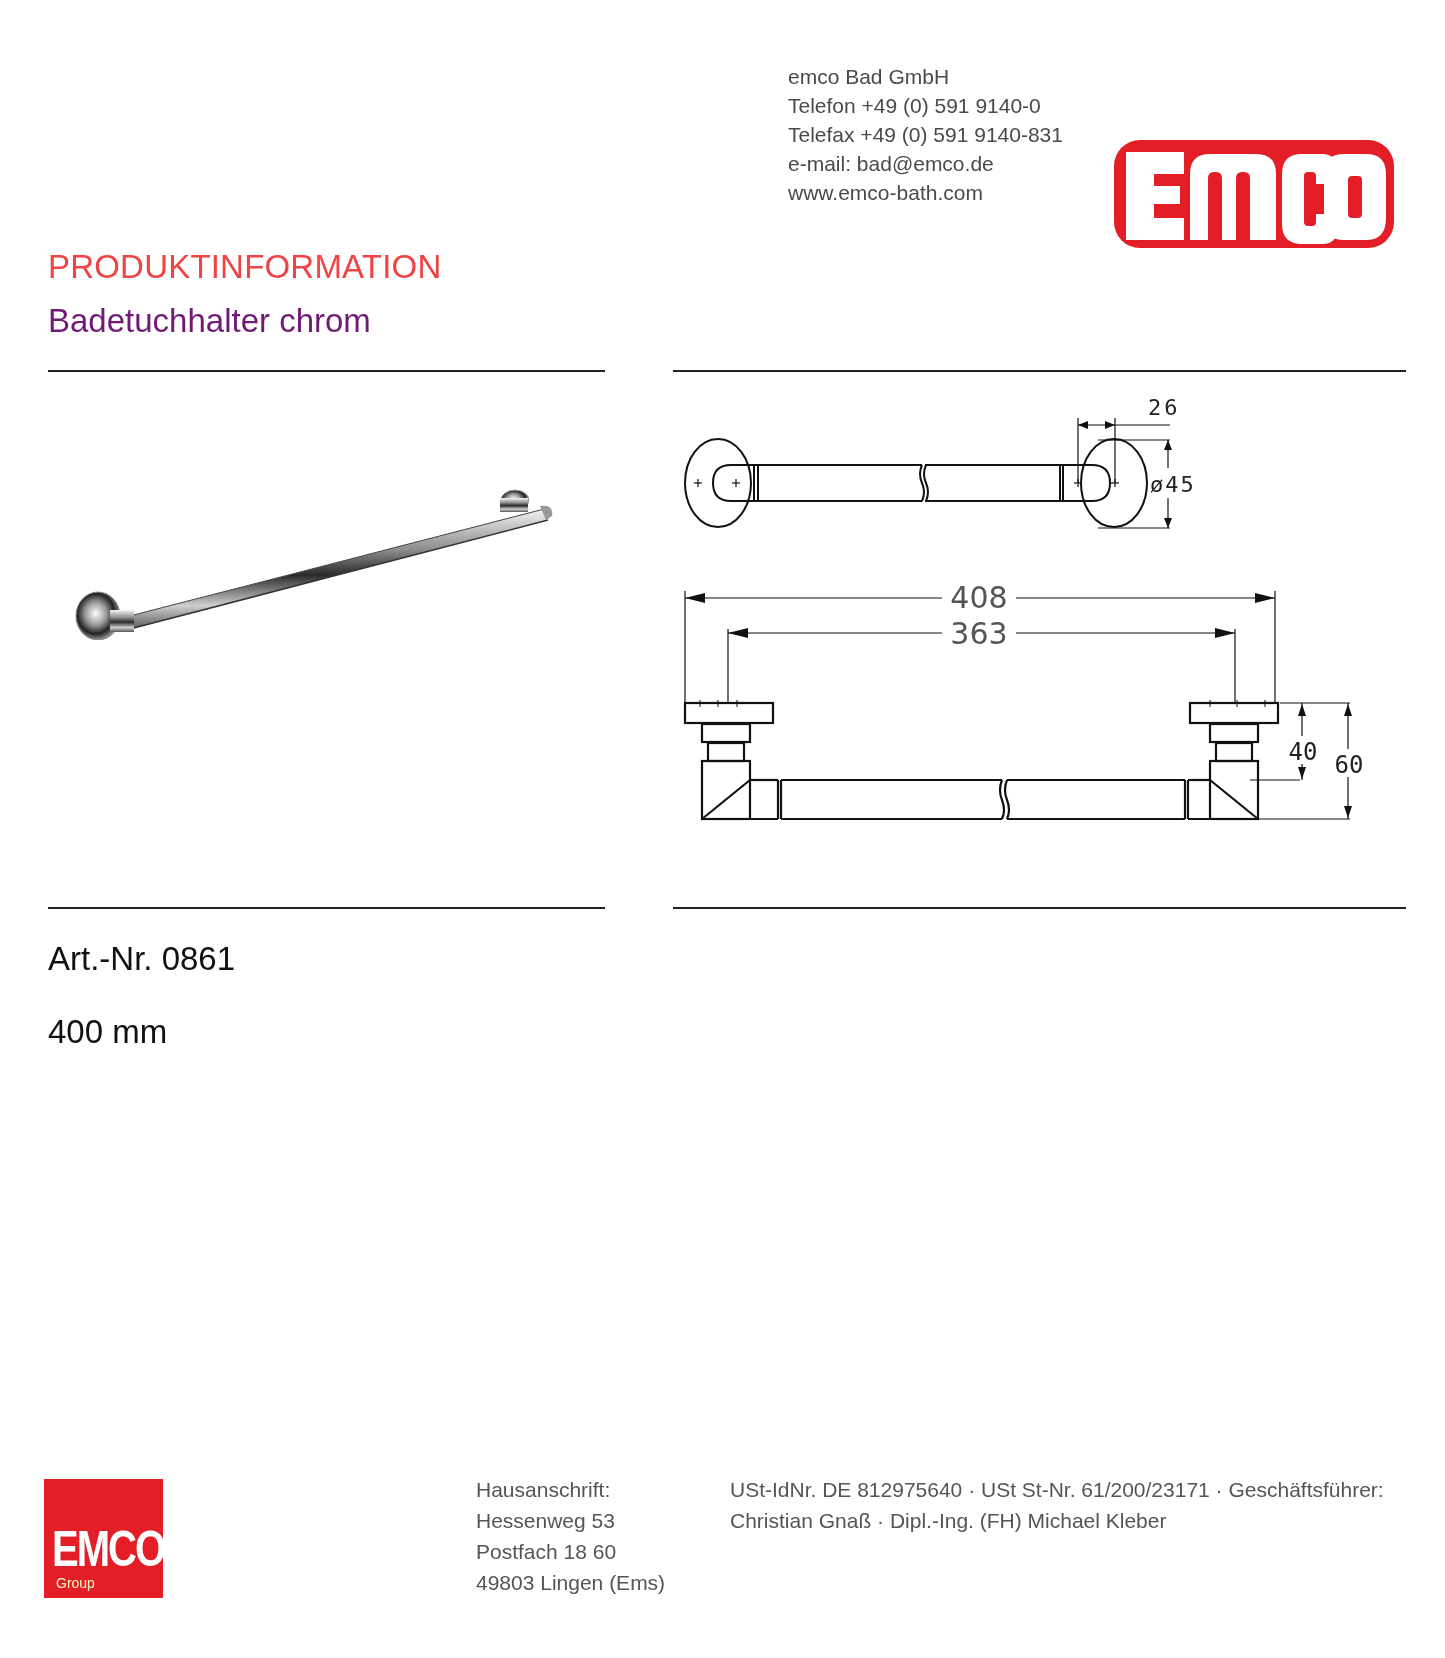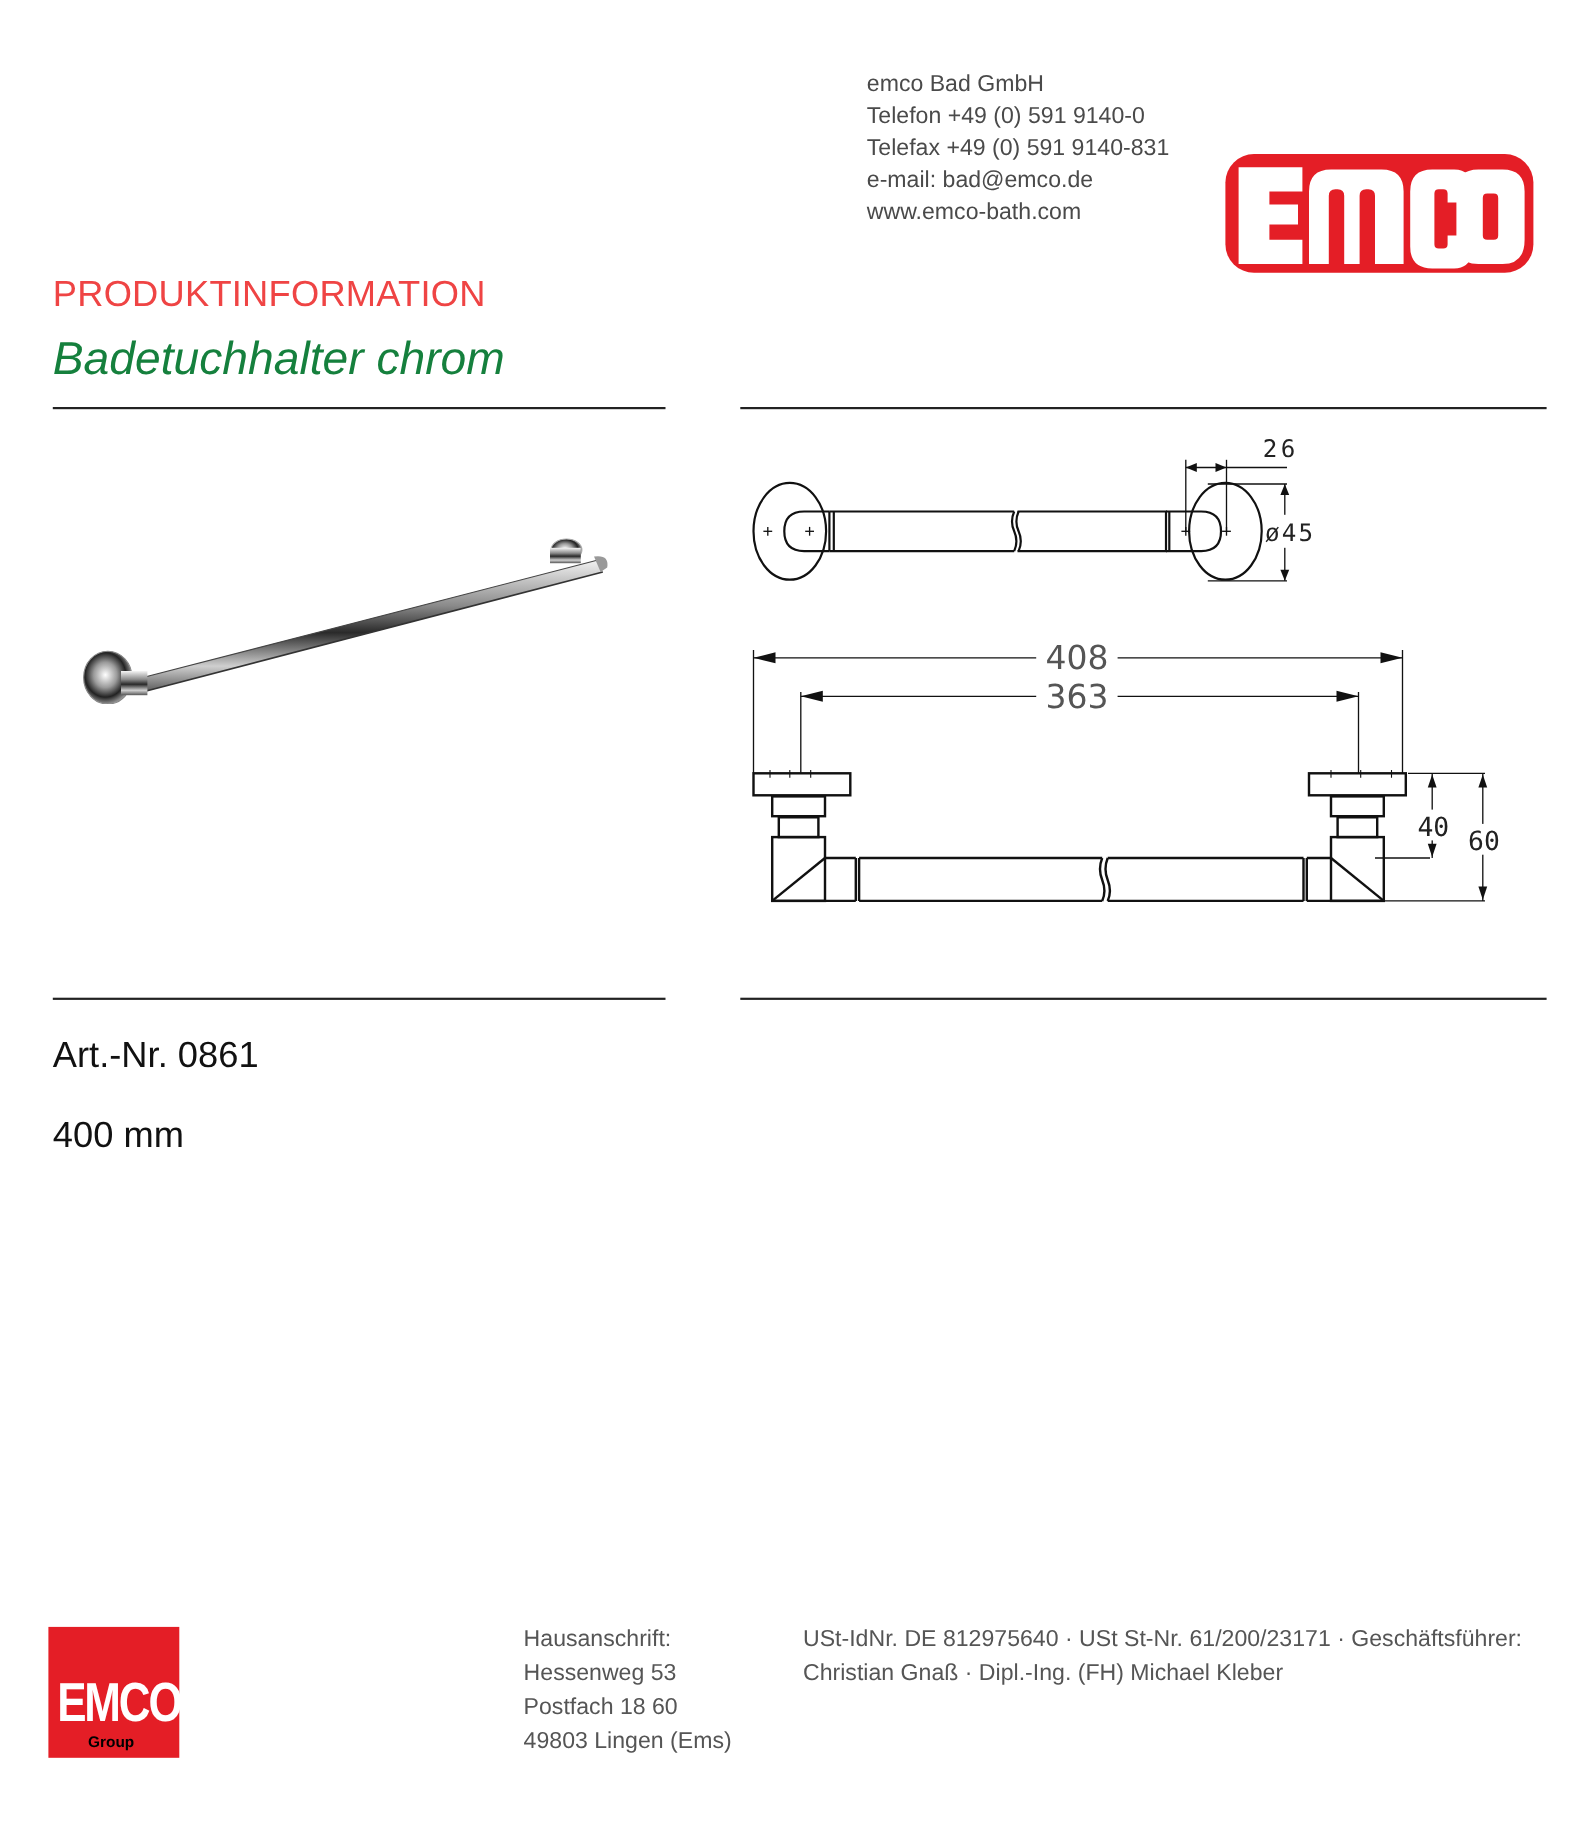--- a/index.html
+++ b/index.html
@@ -2,30 +2,30 @@
 <html><head>
 <meta charset="utf-8">
 <style>
   html, body { margin: 0; padding: 0; background: #ffffff; }
   body { width: 1445px; height: 1658px; position: relative; overflow: hidden; font-family: "DejaVu Sans", "Liberation Sans", sans-serif; color: #111; }
   .abs { position: absolute; }
   .contact { left: 788px; top: 62px; font-size: 21px; line-height: 29px; color: #4a4a4a; font-family: "Liberation Sans", sans-serif; }
   .contact div { white-space: nowrap; }
   .logo-top { left: 1112px; top: 134px; width: 284px; height: 120px; }
   .title { left: 48px; top: 248px; font-size: 33px; color: #ef4444; font-family: "Liberation Sans", sans-serif; letter-spacing: 0.2px; }
-  .subtitle { left: 48px; top: 302px; font-size: 42px; color: #15803d; font-family: "Liberation Sans", sans-serif; font-style: italic; }
+  .subtitle { left: 48px; top: 302px; font-size: 33px; color: #701a75; font-family: "Liberation Sans", sans-serif; }
   .rule { height: 2px; background: #222; }
   .product-img { left: 70px; top: 470px; width: 500px; height: 170px; }
   .drawing-top { left: 680px; top: 390px; width: 700px; height: 160px; }
   .drawing-bottom { left: 680px; top: 576px; width: 700px; height: 270px; }
   .artnr { left: 48px; top: 940px; font-size: 33px; font-family: "Liberation Sans", sans-serif; }
   .size { left: 48px; top: 1013px; font-size: 33px; font-family: "Liberation Sans", sans-serif; }
   .logo-bottom { left: 44px; top: 1479px; width: 119px; height: 119px; background: #e41e26; }
   .logo-bottom .emco { position: absolute; left: 8px; top: 42px; font-family: "Liberation Sans", sans-serif; font-weight: bold; font-size: 40px; color: #fff; letter-spacing: -2px; transform: scaleY(1.25); transform-origin: left top; }
-  .logo-bottom .group { position: absolute; left: 12px; top: 96px; font-family: "Liberation Sans", sans-serif; font-weight: bold; font-size: 14px; color: #000000; margin-left: 24px; }
+  .logo-bottom .group { position: absolute; left: 12px; top: 96px; font-family: "Liberation Sans", sans-serif; font-weight: normal; font-size: 14px; color: #fef9c3; }
   .footer-col { font-size: 21px; line-height: 31px; color: #555; font-family: "Liberation Sans", sans-serif; white-space: nowrap; }
   .footer-addr { left: 476px; top: 1474px; }
   .footer-legal { left: 730px; top: 1474px; }
 </style>
 </head>
 <body>
 
 <div class="abs contact">
   <div>emco Bad GmbH</div>
   <div>Telefon +49 (0) 591 9140-0</div>

